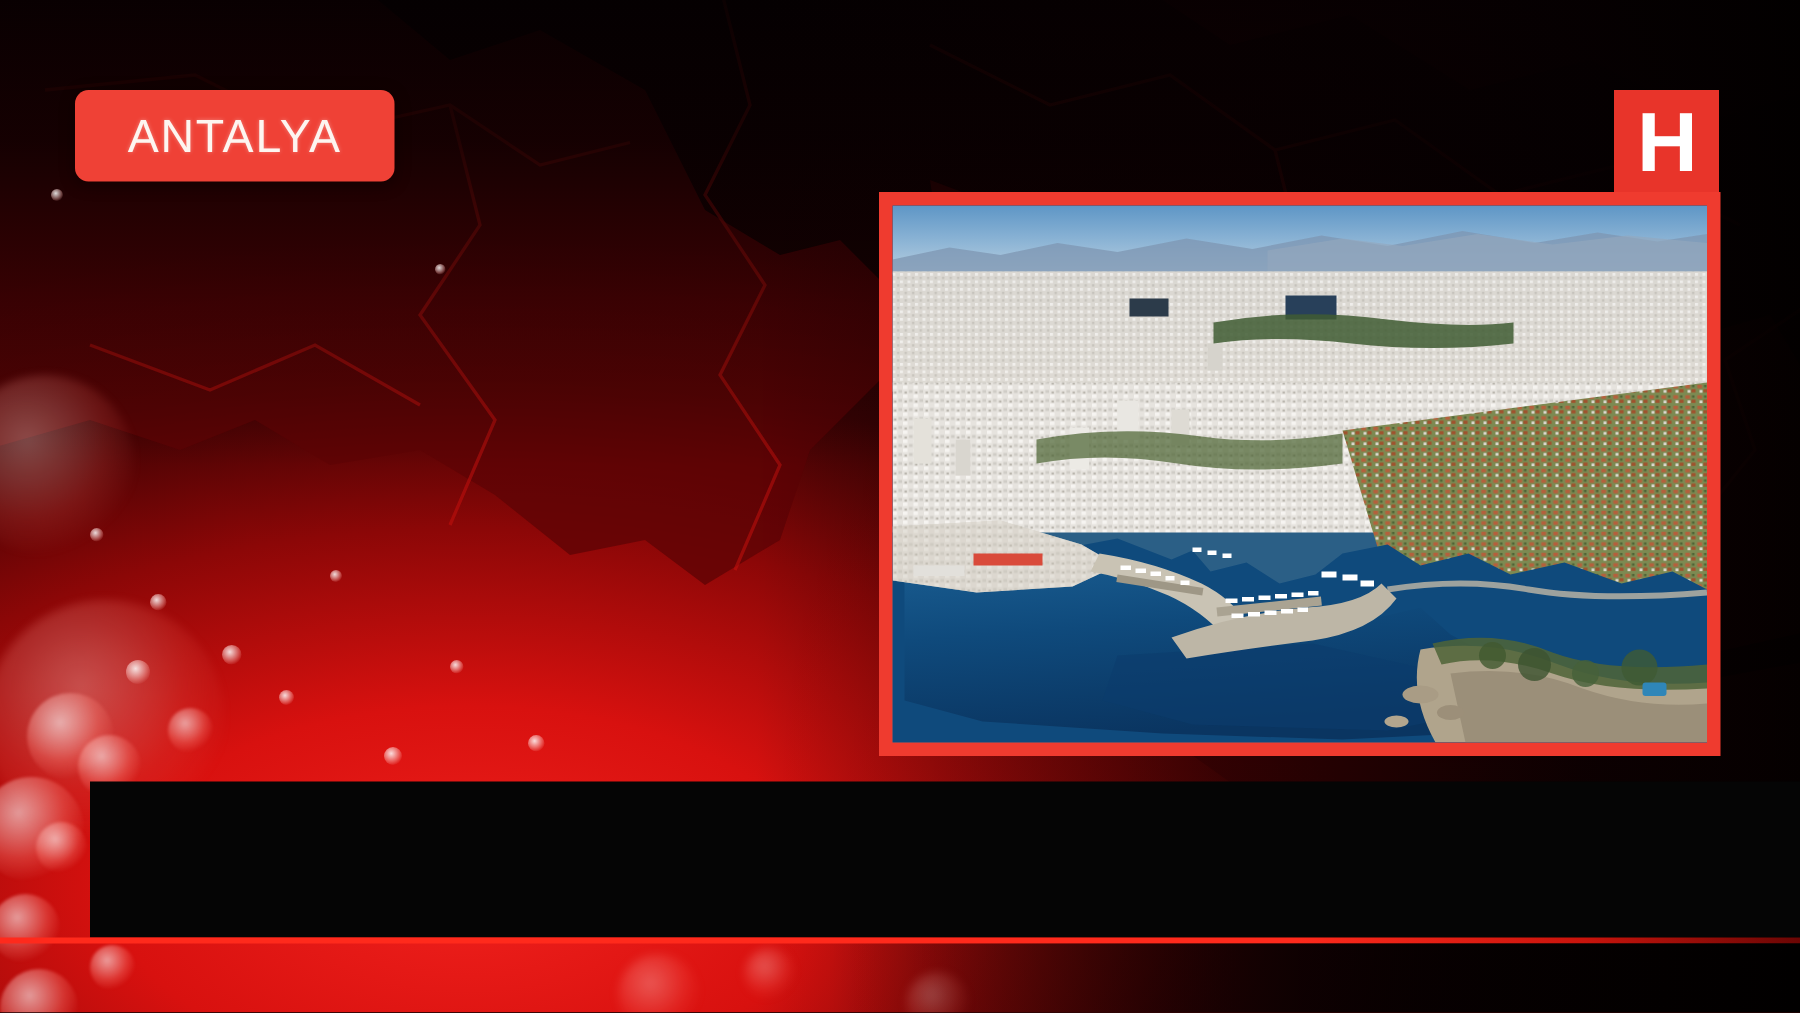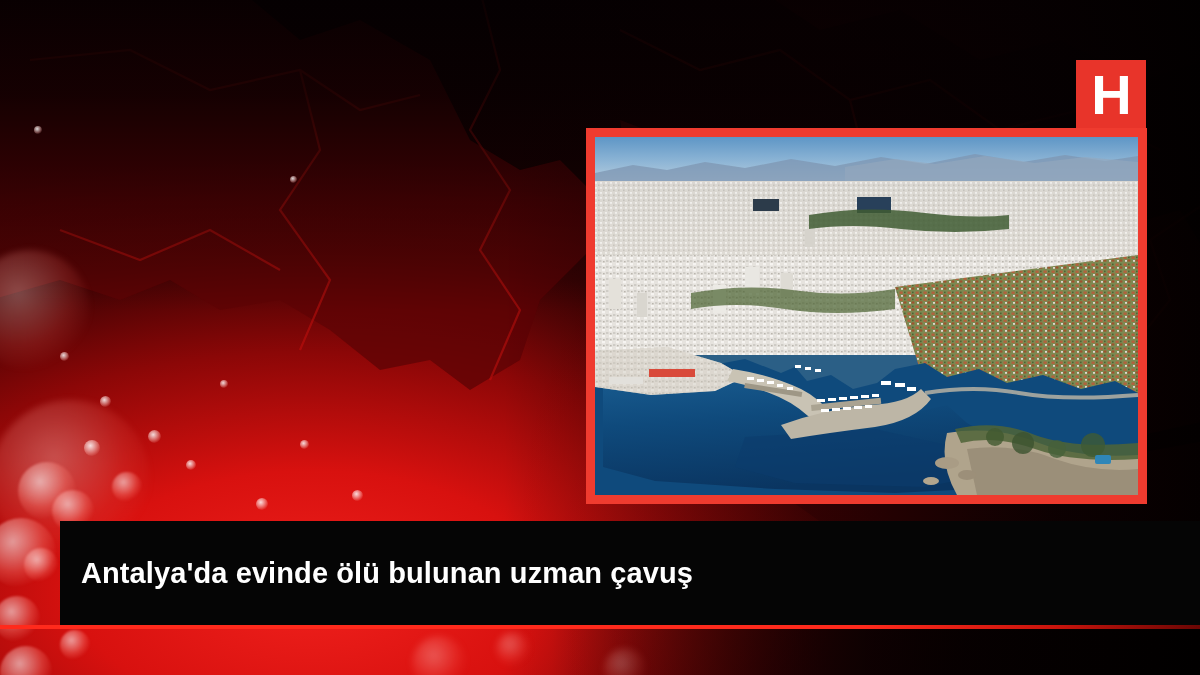--- a/index.html
+++ b/index.html
@@ -222,20 +222,23 @@
   <div class="bokeh tiny" style="left:256px;  top:498px;  width:12px;  height:12px;"></div>
   <div class="bokeh tiny" style="left:300px;  top:440px;  width:9px;   height:9px;"></div>
   <div class="bokeh tiny" style="left:352px;  top:490px;  width:11px;  height:11px;"></div>
   <div class="bokeh tiny" style="left:220px;  top:380px;  width:8px;   height:8px;"></div>
   <div class="bokeh soft" style="left:412px;  top:636px;  width:54px;  height:54px;"></div>
   <div class="bokeh soft" style="left:496px;  top:632px;  width:34px;  height:34px;"></div>
   <div class="bokeh soft" style="left:604px;  top:648px;  width:42px;  height:42px;"></div>
   <div class="bokeh tiny" style="left:34px;   top:126px;  width:8px;   height:8px;"></div>
   <div class="bokeh tiny" style="left:290px;  top:176px;  width:7px;   height:7px;"></div>
 
+  <div id="city-badge">
+    <span class="label">ANTALYA</span>
+  </div>
 
   <div id="logo">
     <span class="glyph">H</span>
   </div>
 
   <div id="photo-frame">
     <div id="photo">
       <svg viewBox="0 0 543 358" preserveAspectRatio="none" xmlns="http://www.w3.org/2000/svg">
         <defs>
           <linearGradient id="sky" x1="0" y1="0" x2="0" y2="1">
@@ -361,19 +364,18 @@
         <ellipse cx="352" cy="326" rx="12" ry="6" fill="#a99c85"></ellipse>
         <ellipse cx="372" cy="338" rx="9" ry="5" fill="#9c8f79"></ellipse>
         <ellipse cx="336" cy="344" rx="8" ry="4" fill="#b3a68e"></ellipse>
 
         <path d="M330 256 Q380 248 424 256 Q470 264 543 258" stroke="#c0b8a6" stroke-width="4" fill="none" opacity=".8"></path>
       </svg>
     </div>
   </div>
 
   <div id="headline-bar">
-    <div class="line">Antalya'da evinde ölü bulunan uzman çavuş</div>
   </div>
 
   <div id="bottom-rule"></div>
   <div id="bottom-fill"></div>
 
 </div>
 
 </body></html>

